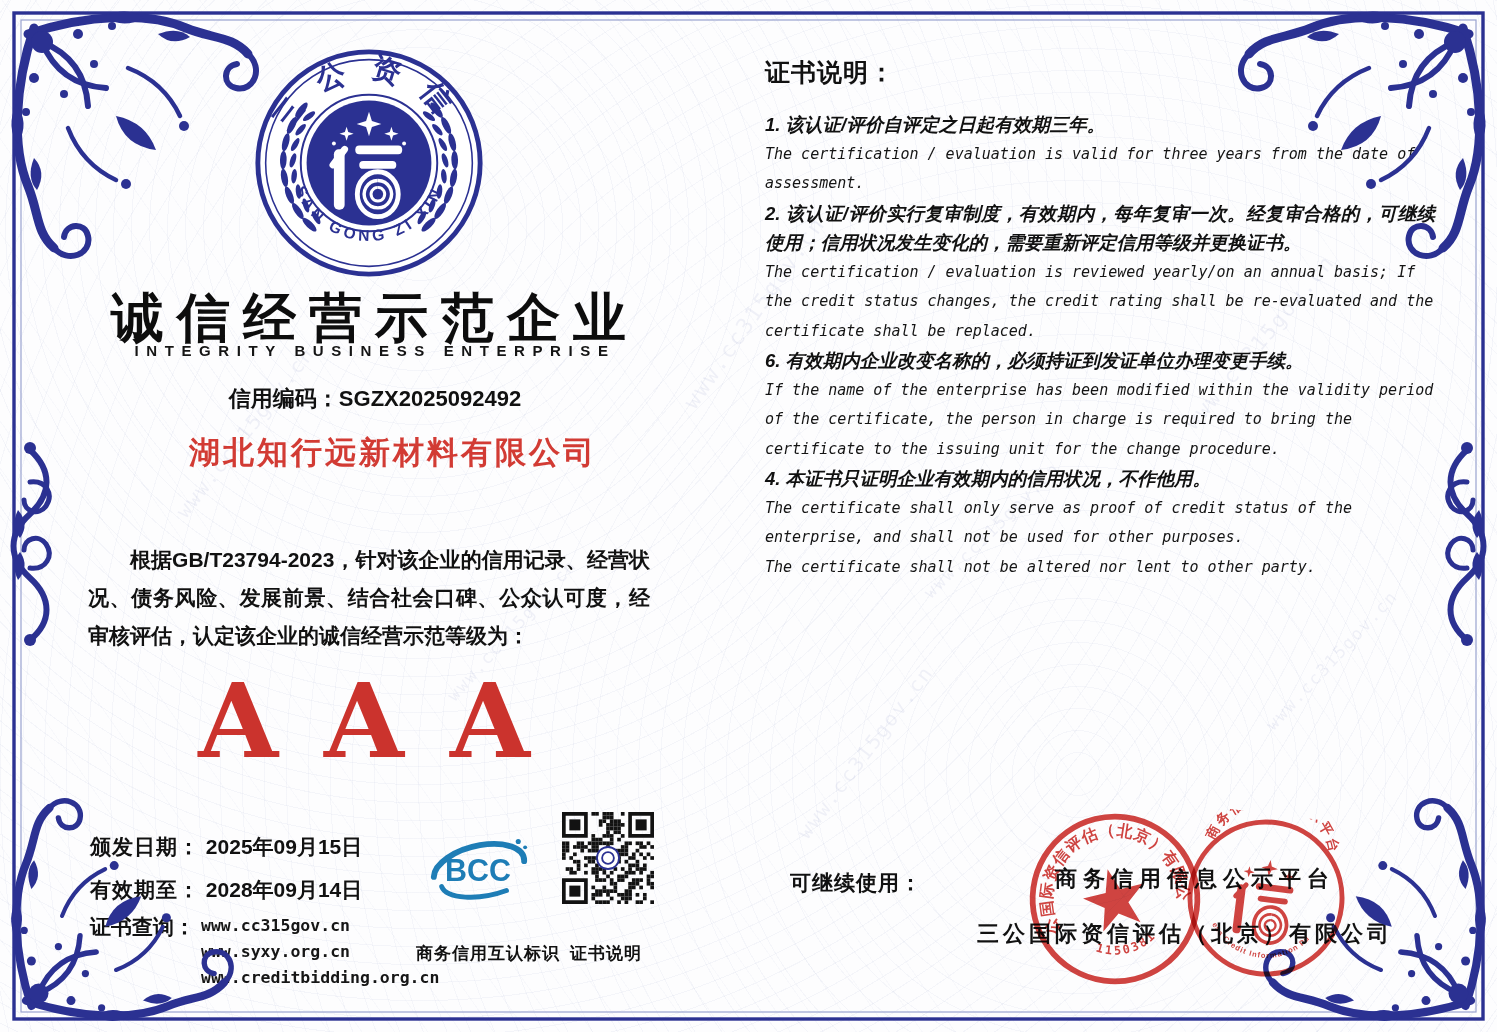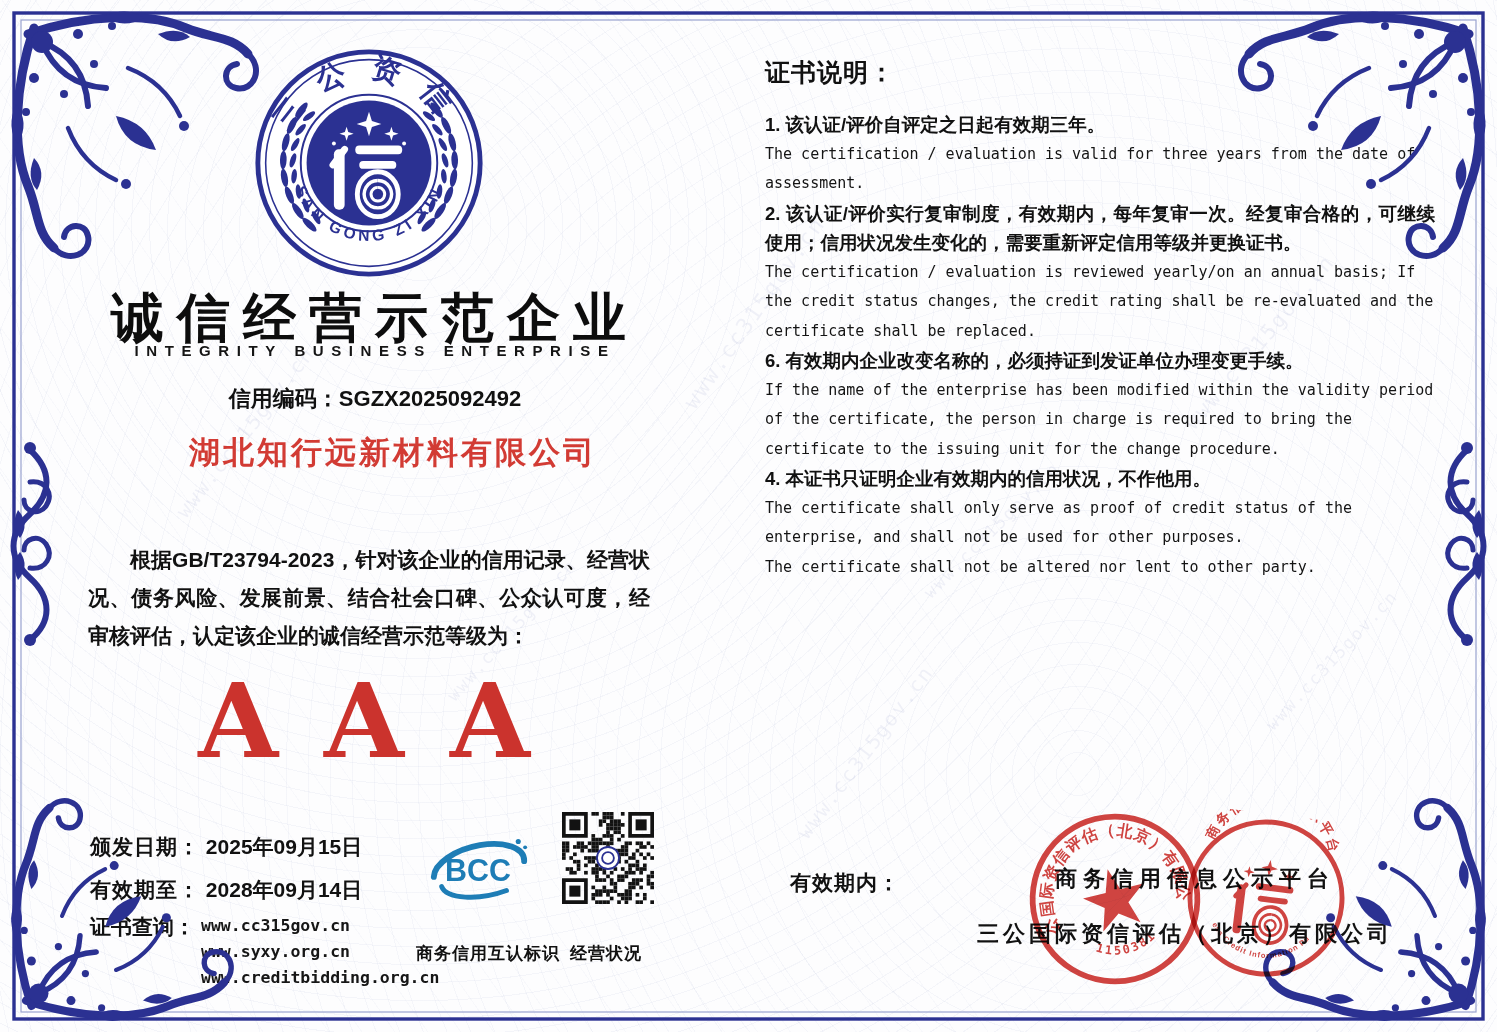--- a/index.html
+++ b/index.html
@@ -32,21 +32,21 @@
   .info-row .lbl{letter-spacing:1px;margin-top:24px;}
   .url-list{left:90px;top:913px;font-size:21px;font-weight:bold;z-index:2;display:flex;gap:6px;}
   .urls{font-family:"DejaVu Sans Mono",monospace;font-size:16.5px;font-weight:bold;line-height:26px;color:#161616;}
   .bcc-wrap{left:424px;top:833px;width:108px;height:68px;z-index:2;}
   .bcc-label{left:416px;top:942px;width:170px;font-size:17px;font-weight:600;letter-spacing:1px;z-index:2;}
   .qr-wrap{left:562px;top:812px;width:92px;height:92px;z-index:2;}
   .qr-label{left:570px;top:942px;width:90px;font-size:17px;font-weight:600;letter-spacing:1px;z-index:2;}
   
   .notes-title{left:765px;top:56px;font-size:25px;font-weight:bold;letter-spacing:1px;z-index:2;}
   .notes{left:765px;top:110px;width:670px;z-index:2;}
-  .notes p{margin:0;}
+  .notes p{margin:0;font-style:italic;}
   .notes .zh{font-size:18.5px;font-weight:600;line-height:29.5px;text-align:justify;}
   .notes .en{font-family:"DejaVu Sans Mono",monospace;font-size:15px;line-height:29.5px;color:#141414;}
   .issuer-label{left:790px;top:869px;font-size:21px;font-weight:bold;letter-spacing:1px;z-index:2;}
   .issuer-l1{left:975px;top:864px;width:440px;text-align:center;font-size:22px;font-weight:600;letter-spacing:6px;z-index:2;}
   .issuer-l2{left:955px;top:919px;width:460px;text-align:center;font-size:22px;font-weight:600;letter-spacing:4px;z-index:2;}
   .seal{z-index:4;mix-blend-mode:multiply;opacity:.92;}
   .seal1{left:1024px;top:808px;width:182px;height:182px;transform:rotate(-14deg);}
   .seal2{left:1182px;top:814px;width:168px;height:168px;transform:rotate(7deg);}
 </style>
 </head>
@@ -440,36 +440,36 @@
           <rect x="2" y="2" width="3" height="3"></rect>
           <path fill-rule="evenodd" d="M18,0h7v7h-7z M19,1v5h5v-5z"></path>
           <rect x="20" y="2" width="3" height="3"></rect>
           <path fill-rule="evenodd" d="M0,18h7v7h-7z M1,19v5h5v-5z"></path>
           <rect x="2" y="20" width="3" height="3"></rect>
           <circle cx="12.5" cy="12.5" r="3" fill="#fff" stroke="#2b3192" stroke-width="0.5"></circle>
           <circle cx="12.5" cy="12.5" r="1.6" fill="none" stroke="#2b3192" stroke-width="0.5"></circle>
         </g>
       </svg>
   </div>
-  <div class="abs qr-label">经营状况</div>
+  <div class="abs qr-label">证书说明</div>
 
   <div class="abs notes-title">证书说明：</div>
   <div class="abs notes">
     <p class="zh">1. 该认证/评价自评定之日起有效期三年。</p>
     <p class="en">The certification / evaluation is valid for three years from the date of assessment.</p>
     <p class="zh">2. 该认证/评价实行复审制度，有效期内，每年复审一次。经复审合格的，可继续使用；信用状况发生变化的，需要重新评定信用等级并更换证书。</p>
     <p class="en">The certification / evaluation is reviewed yearly/on an annual basis; If the credit status changes, the credit rating shall be re-evaluated and the certificate shall be replaced.</p>
     <p class="zh">6. 有效期内企业改变名称的，必须持证到发证单位办理变更手续。</p>
     <p class="en">If the name of the enterprise has been modified within the validity period of the certificate, the person in charge is required to bring the certificate to the issuing unit for the change procedure.</p>
     <p class="zh">4. 本证书只证明企业有效期内的信用状况，不作他用。</p>
     <p class="en">The certificate shall only serve as proof of credit status of the enterprise, and shall not be used for other purposes.</p>
     <p class="en">The certificate shall not be altered nor lent to other party.</p>
   </div>
 
-  <div class="abs issuer-label">有效期内：</div>
+  <div class="abs issuer-label">可继续使用：</div>
   <div class="abs issuer-l1">商务信用信息公示平台</div>
   <div class="abs issuer-l2">三公国际资信评估（北京）有限公司</div>
 
   <div class="abs seal seal1">
     <svg width="182" height="182" viewBox="0 0 190 190">
       <circle cx="95" cy="95" r="86" fill="none" stroke="#cd3430" stroke-width="6"></circle>
       <defs>
         <path id="s1t" d="M 33,117.6 A 66,66 0 1 1 157,117.6"></path>
         <path id="s1b" d="M 61.7,142.5 A 58,58 0 0 0 128.3,142.5"></path>
       </defs>

